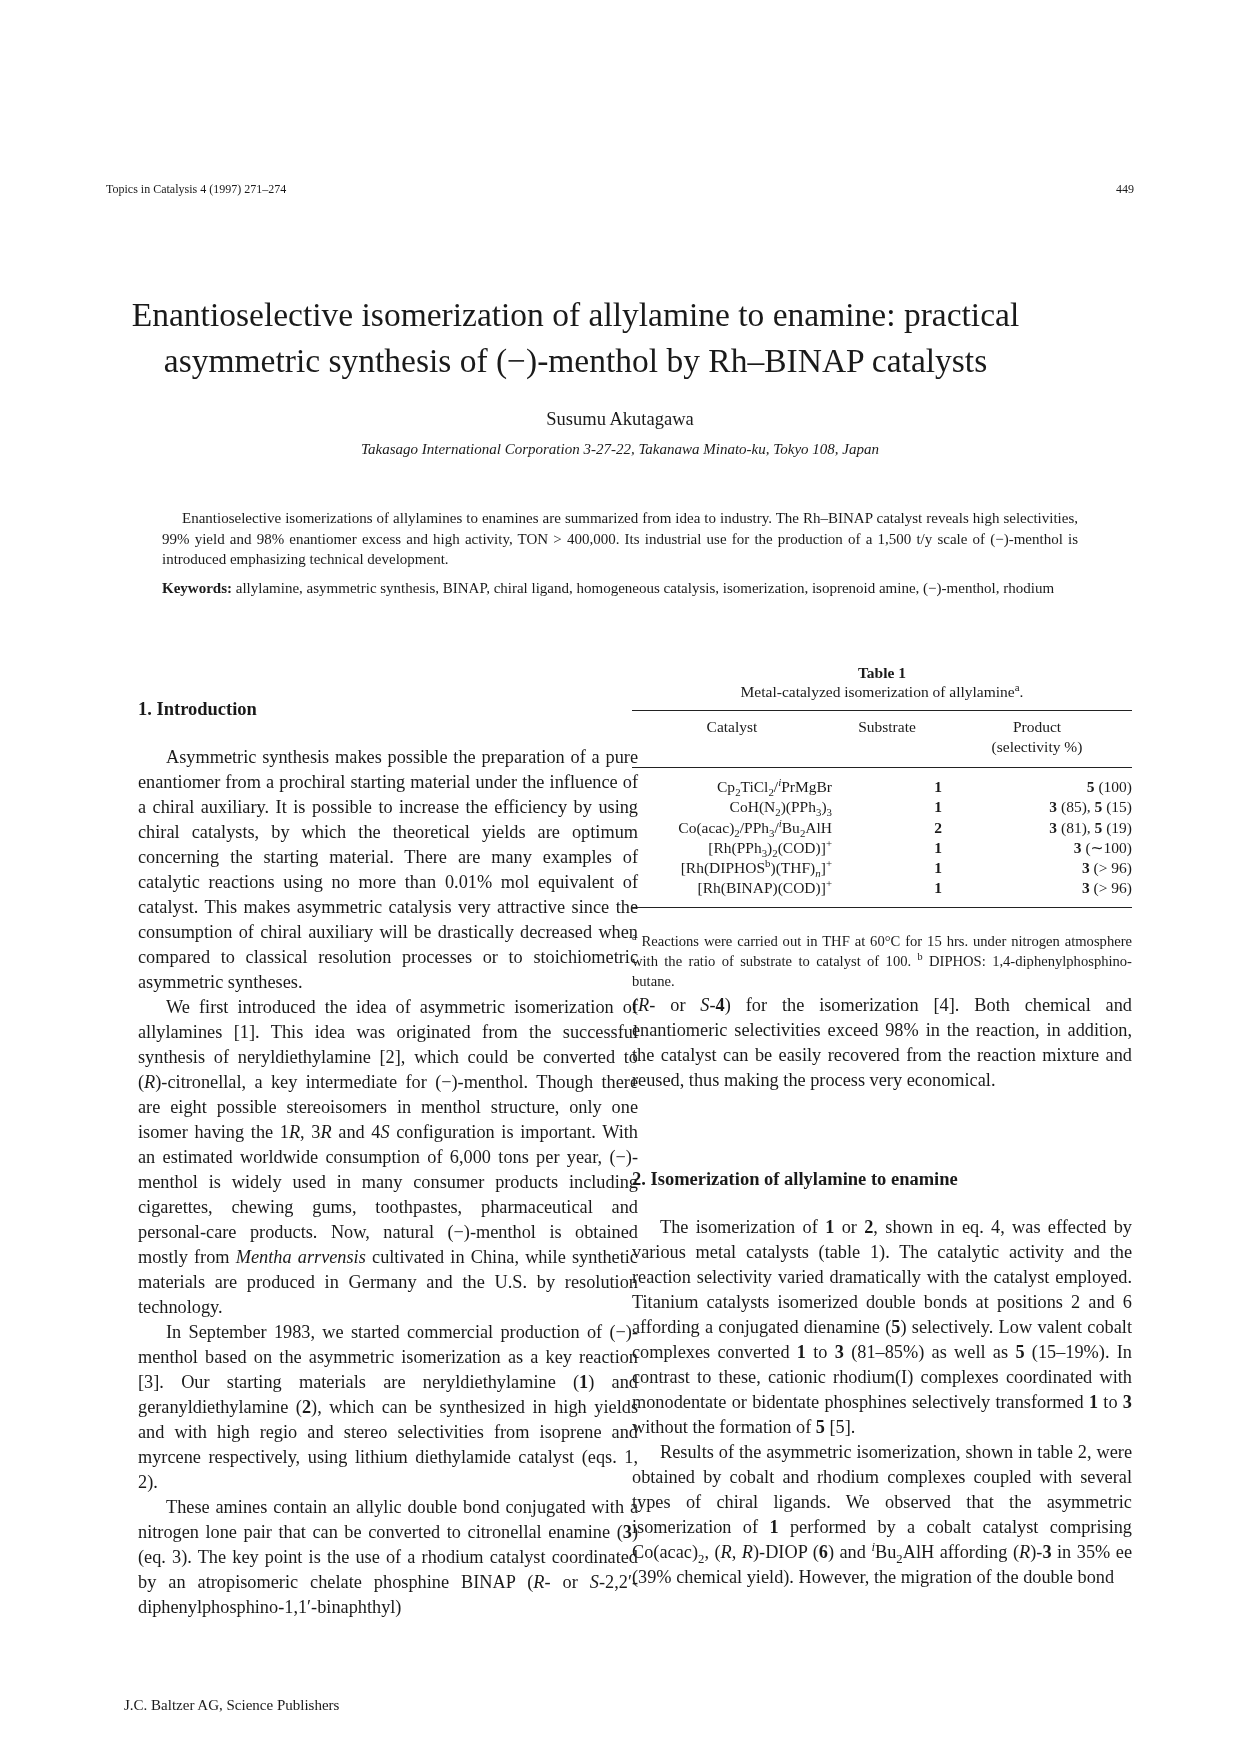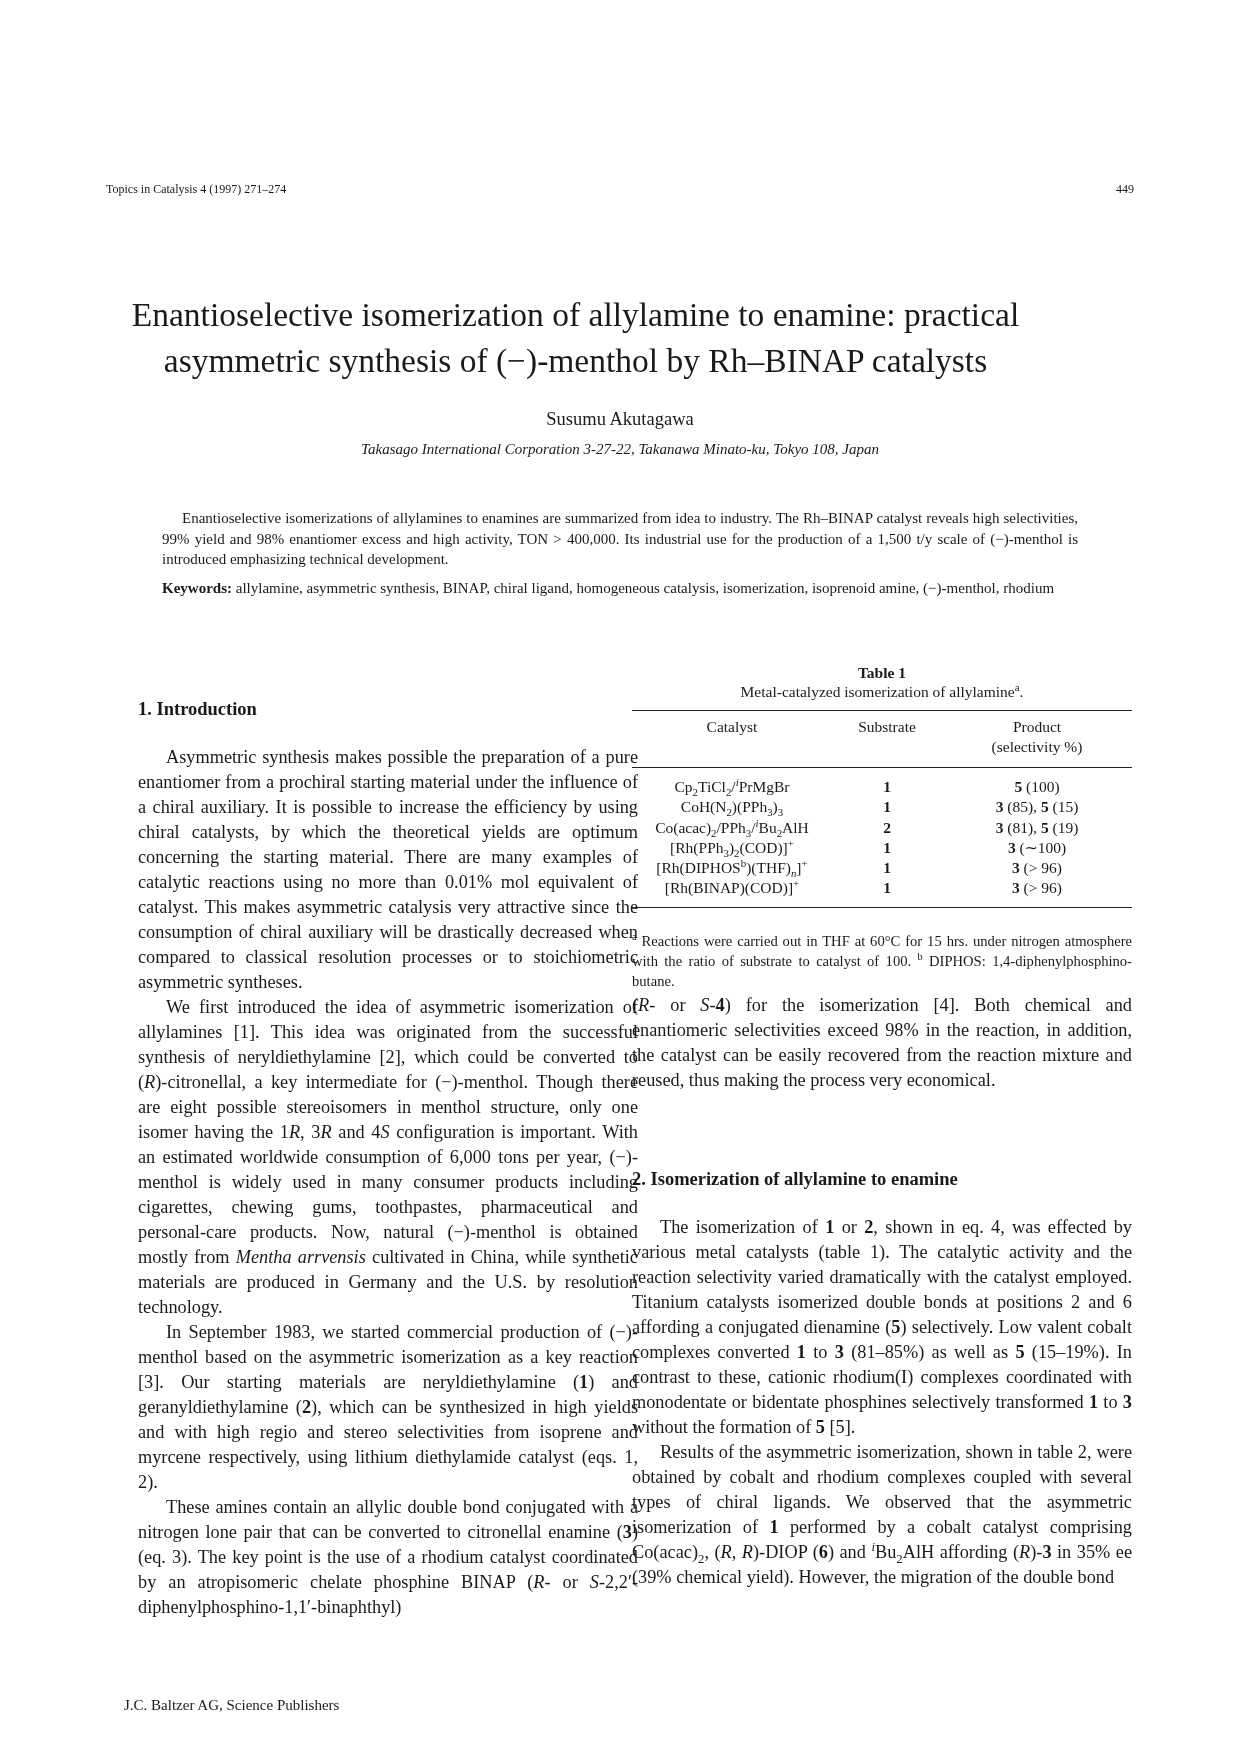--- a/index.html
+++ b/index.html
@@ -21,21 +21,21 @@
   .sec-h { font-weight:bold; font-size:18.5px; margin:0 0 23px 0; line-height:25px; }
   p { margin:0; text-indent:28px; }
   p.noindent { text-indent:0; }
   .tbl-wrap { left:632px; top:664px; width:500px; }
   .tbl-cap-num { text-align:center; font-weight:bold; font-size:15.5px; line-height:18px; }
   .tbl-cap { text-align:center; font-size:15.5px; line-height:20px; }
   table { width:500px; border-collapse:collapse; margin-top:8px; font-size:15.5px; }
   thead tr th { font-weight:normal; padding:6px 0 10px 0; line-height:20px; vertical-align:top; }
   thead { border-top:1.2px solid #222; border-bottom:1.2px solid #222; }
   tbody { border-bottom:1.2px solid #222; }
-  tbody td { line-height:20.3px; padding:0; text-align:center;font-family:Liberation Serif, serif; }
+  tbody td { line-height:20.3px; padding:0; text-align:right;font-family:Liberation Serif, serif; }
   tbody tr:first-child td { padding-top:9px; }
   tbody tr:last-child td { padding-bottom:8px; }
   .c1 { width:200px; } .c2 { width:110px; } .c3 { width:190px; }
   .tbl-foot { font-size:14.6px; line-height:20px; text-align:justify; margin-top:23px; }
   .footer { left:124px; top:1697px; font-size:15px; }
   b { font-weight:bold; }
   sub, sup { font-size:70%; line-height:0; }
 </style>
 </head>
 <body>

